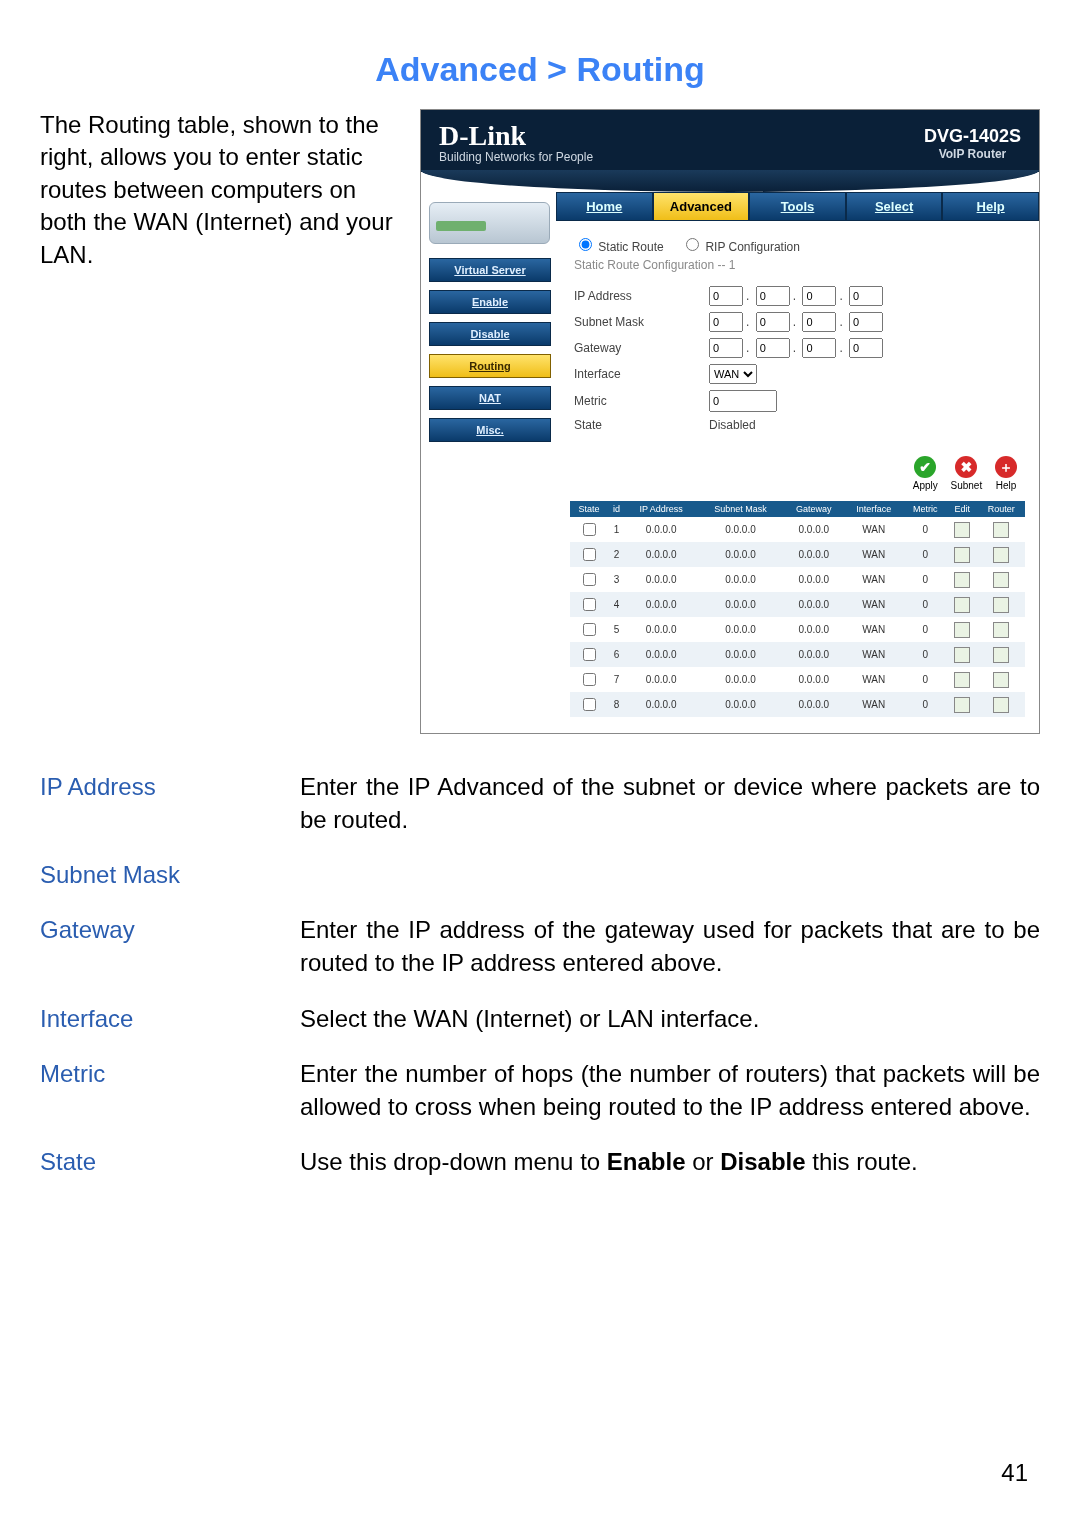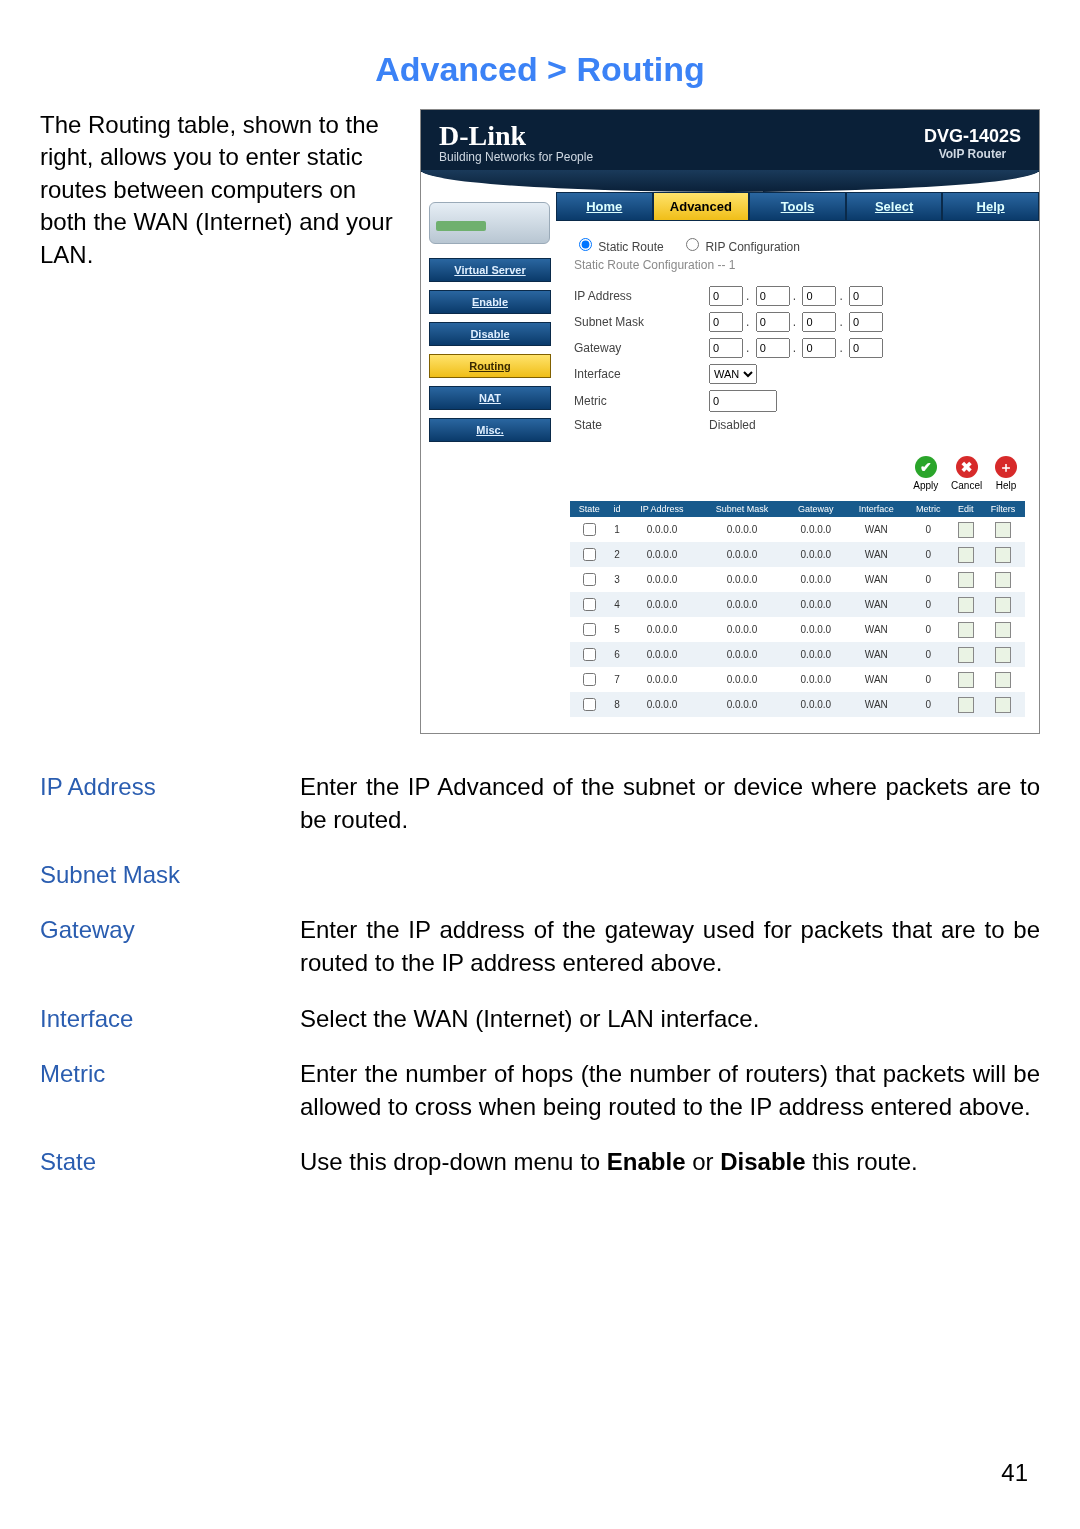--- a/index.html
+++ b/index.html
@@ -344,40 +344,40 @@
             </div>
           </div>
 
           <div class="rs-actions">
             <span class="rs-act">
               <div class="ball apply">✔</div>
               <span>Apply</span>
             </span>
             <span class="rs-act">
               <div class="ball cancel">✖</div>
-              <span>Cancel</span>
+              <span>Subnet</span>
             </span>
             <span class="rs-act">
               <div class="ball help">＋</div>
               <span>Help</span>
             </span>
           </div>
 
           <table class="rs-table">
             <thead>
                 <tr id="rt-head">
                   <th>State</th>
                   <th>id</th>
                   <th>IP Address</th>
                   <th>Subnet Mask</th>
                   <th>Gateway</th>
                   <th>Interface</th>
                   <th>Metric</th>
                   <th>Edit</th>
-                  <th>Filters</th>
+                  <th>Router</th>
                 </tr>
               </thead>
             <tbody id="rt-body">
                 <tr>
                   <td><input type="checkbox" class="mini-chk" style=""></td>
                   <td>1</td>
                   <td>0.0.0.0</td>
                   <td>0.0.0.0</td>
                   <td>0.0.0.0</td>
                   <td>WAN</td>

